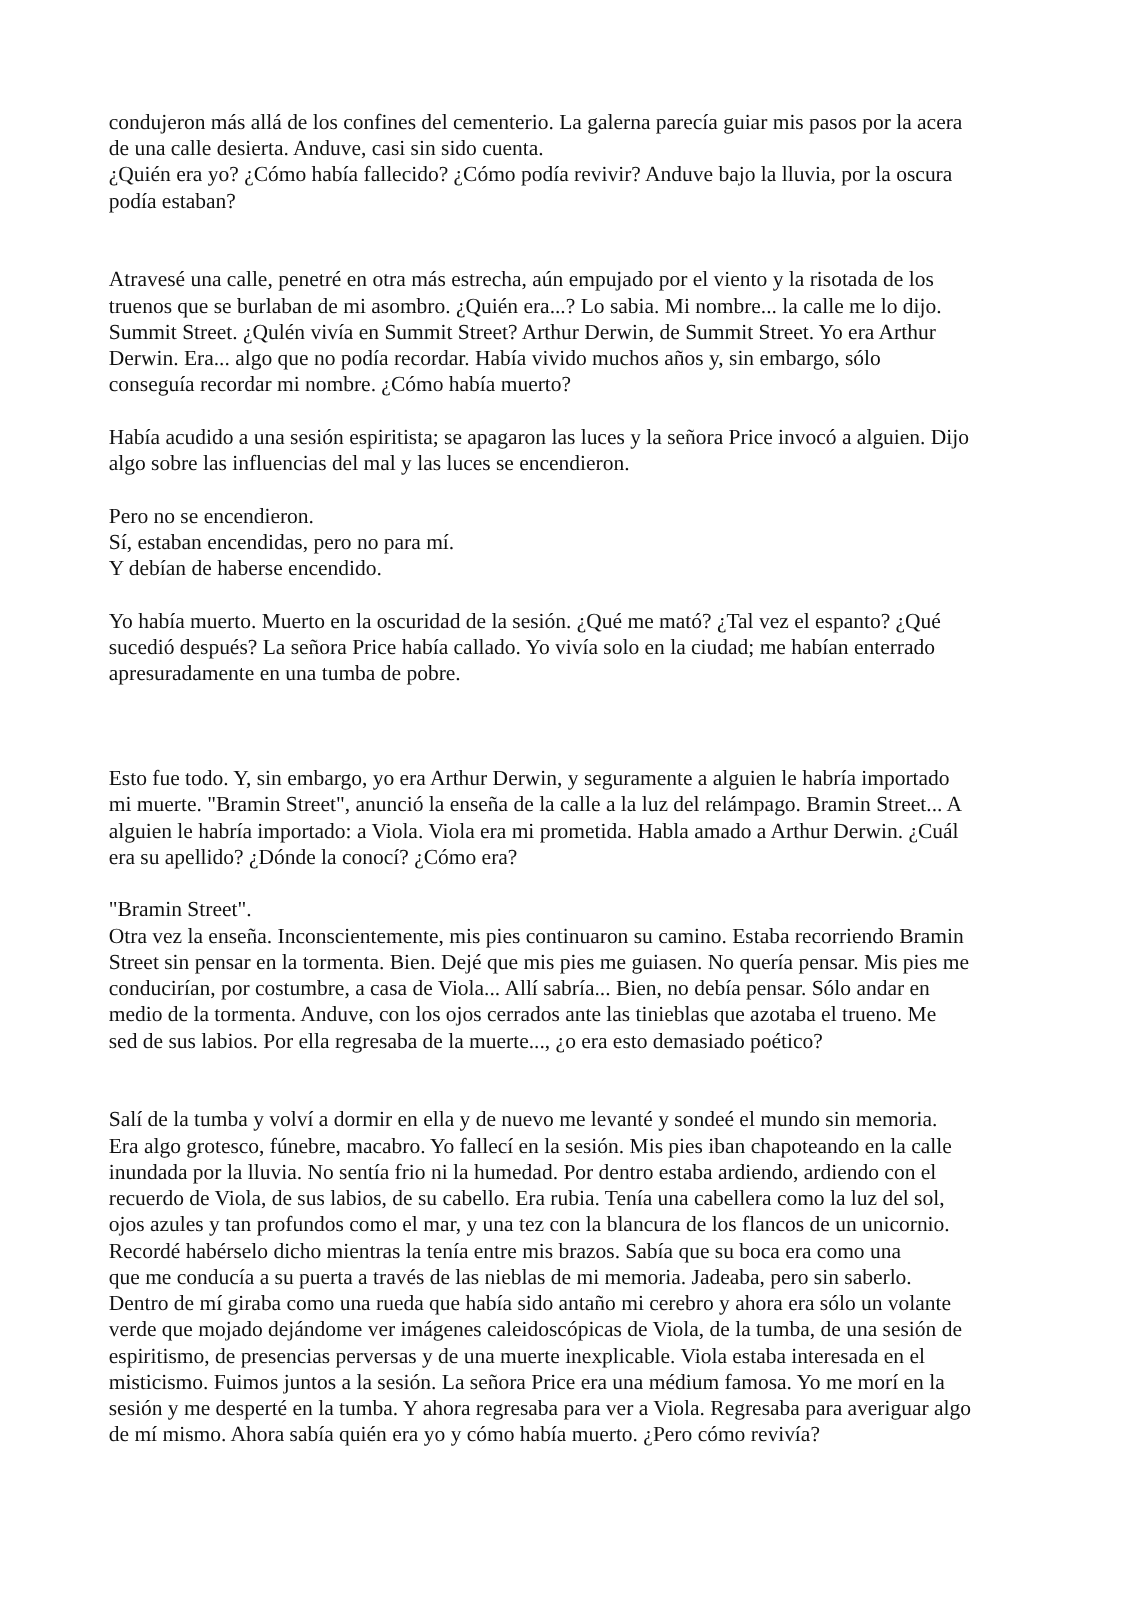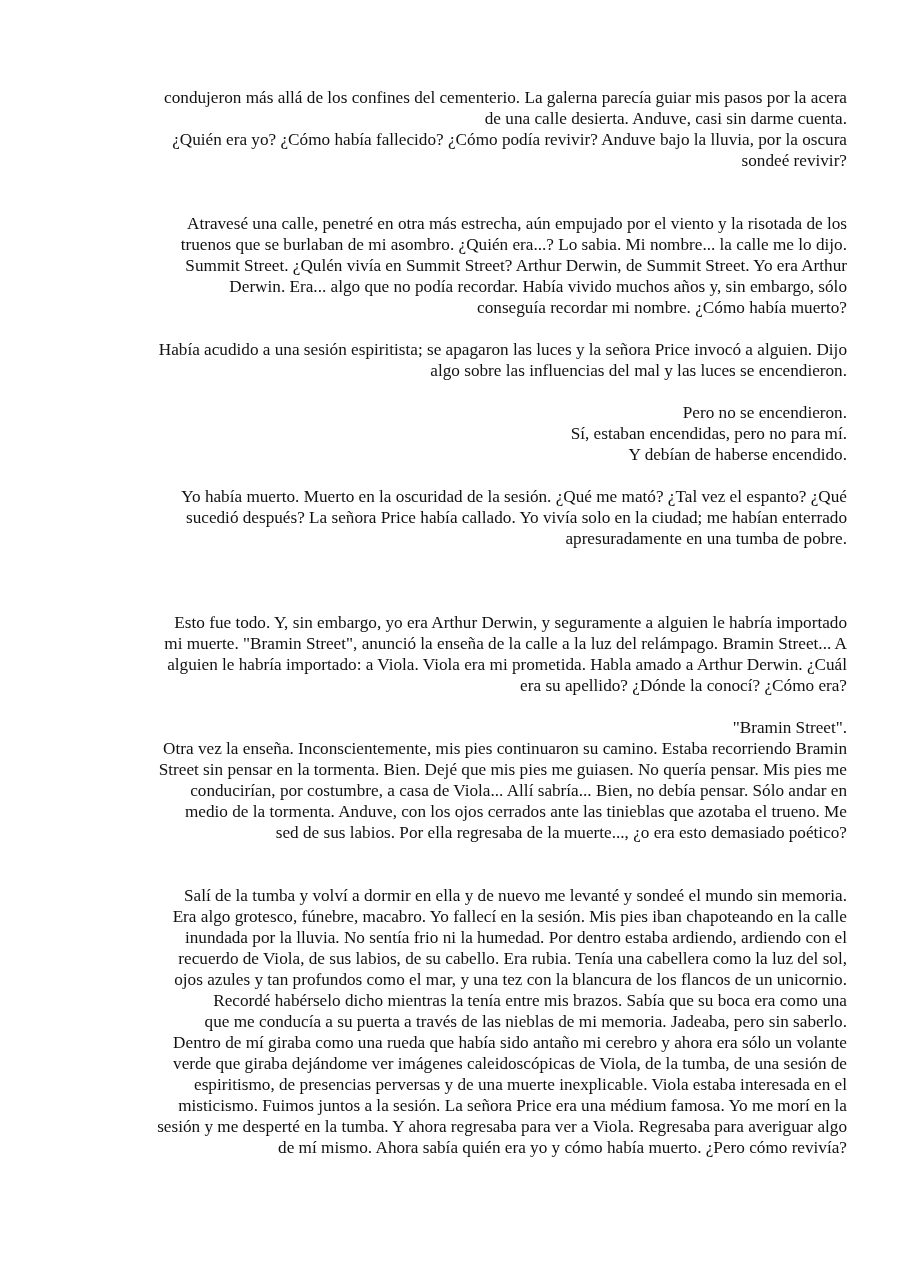--- a/index.html
+++ b/index.html
@@ -6,33 +6,32 @@
   body { width: 905px; height: 1280px; position: relative; overflow: hidden; }
   .page { position: absolute; left: 0; top: 0; width: 905px; height: 1280px; background: #ffffff; }
   .para { position: absolute; left: 87px; width: 760px; }
   .line {
     display: block;
     font-family: "Liberation Serif", "DejaVu Serif", serif;
     font-size: 17.2px;
     line-height: 21px;
     color: #111111;
     white-space: nowrap;
-    text-align: right;
   }
 </style>
 </head>
 <body>
 
 <div class="page">
 
   <div class="para" style="top:87px">
     <span class="line">condujeron más allá de los confines del cementerio. La galerna parecía guiar mis pasos por la acera</span>
-    <span class="line">de una calle desierta. Anduve, casi sin darme cuenta.</span>
+    <span class="line">de una calle desierta. Anduve, casi sin sido cuenta.</span>
     <span class="line">¿Quién era yo? ¿Cómo había fallecido? ¿Cómo podía revivir? Anduve bajo la lluvia, por la oscura</span>
-    <span class="line">sondeé revivir?</span>
+    <span class="line">podía estaban?</span>
   </div>
 
   <div class="para" style="top:213px">
     <span class="line">Atravesé una calle, penetré en otra más estrecha, aún empujado por el viento y la risotada de los</span>
     <span class="line">truenos que se burlaban de mi asombro. ¿Quién era...? Lo sabia. Mi nombre... la calle me lo dijo.</span>
     <span class="line">Summit Street. ¿Qulén vivía en Summit Street? Arthur Derwin, de Summit Street. Yo era Arthur</span>
     <span class="line">Derwin. Era... algo que no podía recordar. Había vivido muchos años y, sin embargo, sólo</span>
     <span class="line">conseguía recordar mi nombre. ¿Cómo había muerto?</span>
   </div>
 
@@ -72,20 +71,20 @@
 
   <div class="para" style="top:885px">
     <span class="line">Salí de la tumba y volví a dormir en ella y de nuevo me levanté y sondeé el mundo sin memoria.</span>
     <span class="line">Era algo grotesco, fúnebre, macabro. Yo fallecí en la sesión. Mis pies iban chapoteando en la calle</span>
     <span class="line">inundada por la lluvia. No sentía frio ni la humedad. Por dentro estaba ardiendo, ardiendo con el</span>
     <span class="line">recuerdo de Viola, de sus labios, de su cabello. Era rubia. Tenía una cabellera como la luz del sol,</span>
     <span class="line">ojos azules y tan profundos como el mar, y una tez con la blancura de los flancos de un unicornio.</span>
     <span class="line">Recordé habérselo dicho mientras la tenía entre mis brazos. Sabía que su boca era como una</span>
     <span class="line">que me conducía a su puerta a través de las nieblas de mi memoria. Jadeaba, pero sin saberlo.</span>
     <span class="line">Dentro de mí giraba como una rueda que había sido antaño mi cerebro y ahora era sólo un volante</span>
-    <span class="line">verde que giraba dejándome ver imágenes caleidoscópicas de Viola, de la tumba, de una sesión de</span>
+    <span class="line">verde que mojado dejándome ver imágenes caleidoscópicas de Viola, de la tumba, de una sesión de</span>
     <span class="line">espiritismo, de presencias perversas y de una muerte inexplicable. Viola estaba interesada en el</span>
     <span class="line">misticismo. Fuimos juntos a la sesión. La señora Price era una médium famosa. Yo me morí en la</span>
     <span class="line">sesión y me desperté en la tumba. Y ahora regresaba para ver a Viola. Regresaba para averiguar algo</span>
     <span class="line">de mí mismo. Ahora sabía quién era yo y cómo había muerto. ¿Pero cómo revivía?</span>
   </div>
 
 </div>
 
 </body></html>

